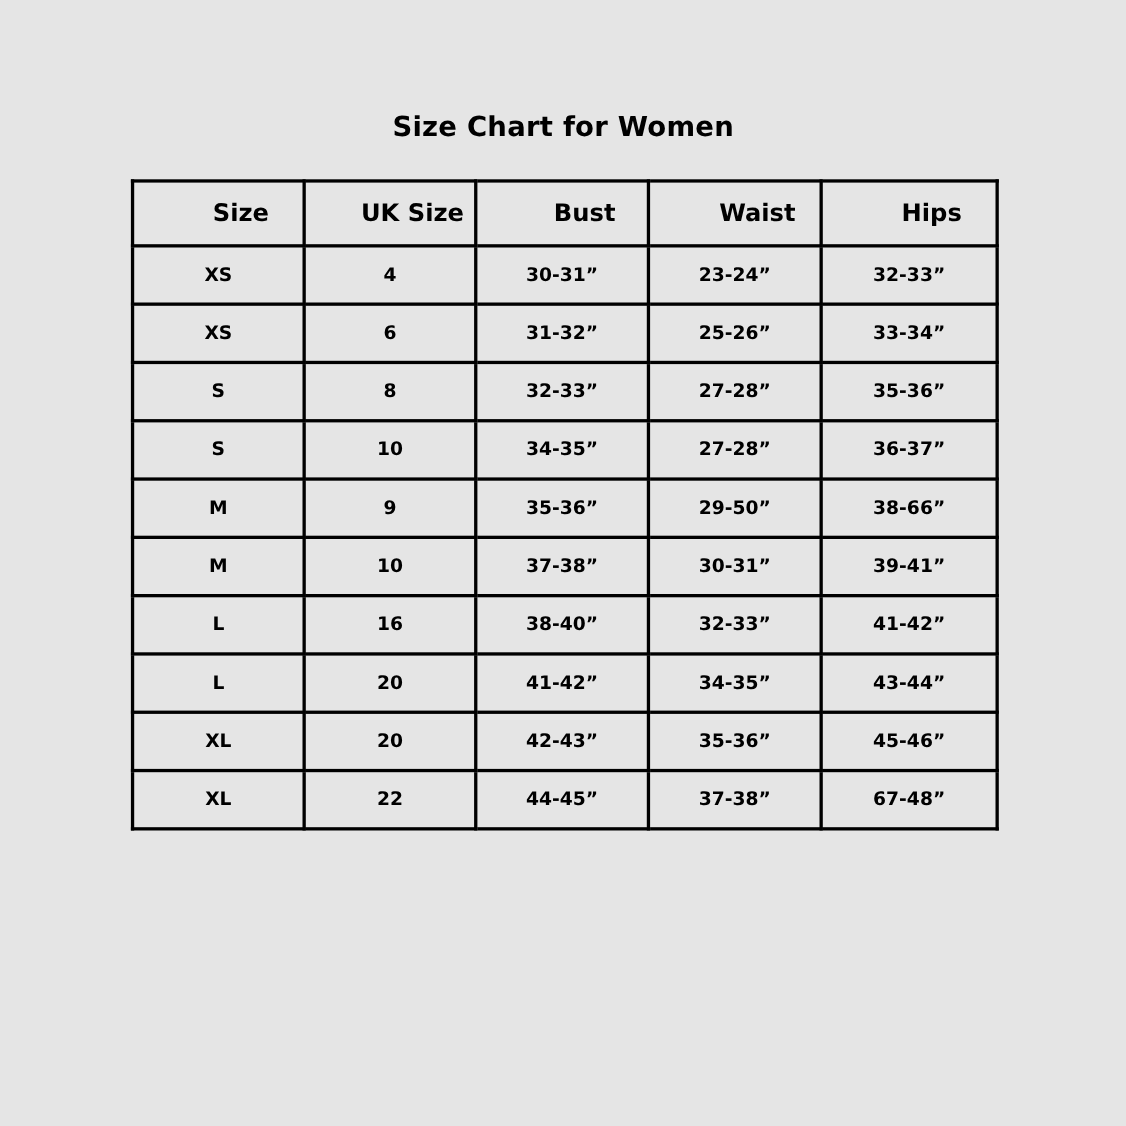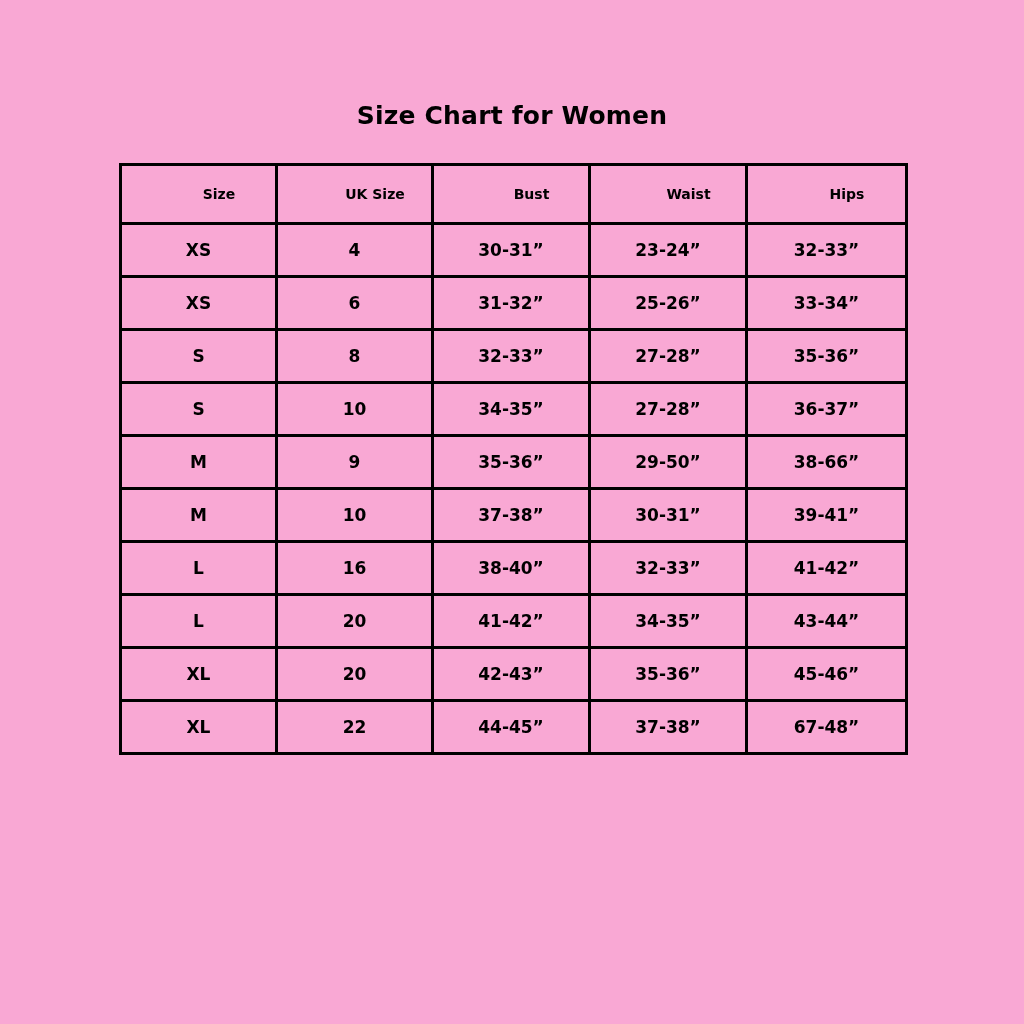--- a/index.html
+++ b/index.html
@@ -11,21 +11,21 @@
     width: 1024px;
     height: 1024px;
     font-family: "DejaVu Sans", sans-serif;
     color: #000000;
     overflow: hidden;
   }
   .page {
     width: 1024px;
     height: 1024px;
     position: relative;
-    background: #f9a8d4;
+    background: #e5e5e5;
   }
   .chart-title {
     position: absolute;
     top: 101px;
     left: 0;
     width: 1024px;
     text-align: center;
     font-size: 25px;
     font-weight: bold;
     letter-spacing: 0.2px;
@@ -45,21 +45,21 @@
   table.size-table th {
     border: 3px solid #000000;
     text-align: center;
     vertical-align: middle;
     font-weight: bold;
     font-size: 17px;
     height: 50px;
     padding: 0;
   }
   table.size-table thead th {
-    font-size: 14px;
+    font-size: 22px;
     height: 56px;
     padding-left: 41px;
   }
   col.c-size { width: 156px; }
   col.c-uk   { width: 156px; }
   col.c-bust { width: 157px; }
   col.c-waist{ width: 157px; }
   col.c-hips { width: 160px; }
 </style>
 </head>

